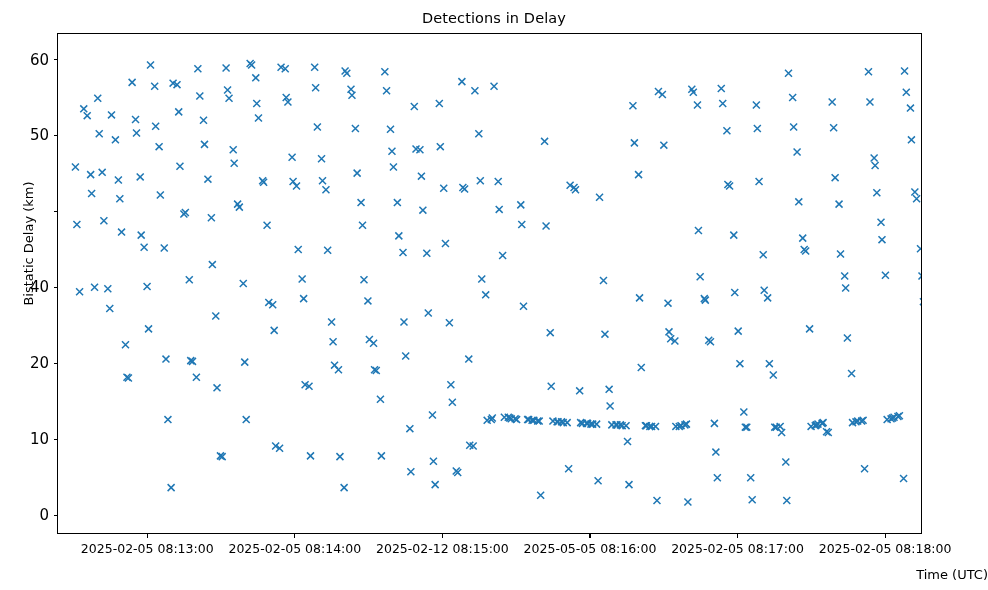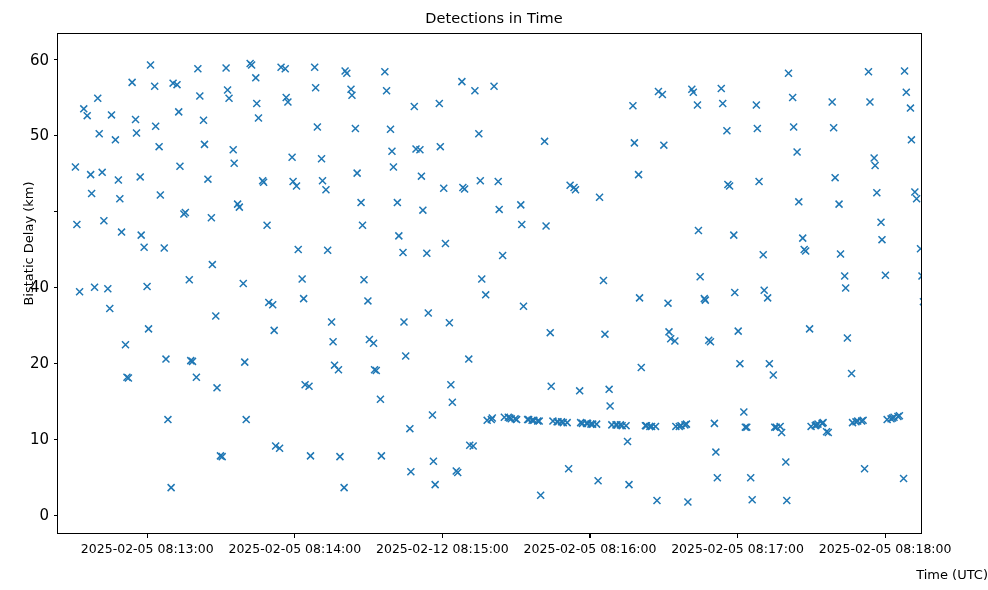--- a/index.html
+++ b/index.html
@@ -37,21 +37,21 @@
   #xlabel{
     position:absolute;left:0;top:567px;width:988px;text-align:right;
     font-size:13px;color:#000;
   }
 </style>
 </head>
 <body>
 
 <div id="figure">
 
-  <div id="chart-title">Detections in Time</div>
+  <div id="chart-title">Detections in Delay</div>
 
   <div id="ylabel">Bistatic Delay (km)</div>
   <div id="xlabel">Time (UTC)</div>
 
   <div id="y-ticks">
       <div class="ytick-mark" style="left: 53.5px; top: 514.523px; width: 3.5px;"></div>
       <div class="ytick-label" style="left: 0px; width: 49px; top: 506.023px;">0</div>
       <div class="ytick-mark" style="left: 53.5px; top: 438.614px; width: 3.5px;"></div>
       <div class="ytick-label" style="left: 0px; width: 49px; top: 430.114px;">10</div>
       <div class="ytick-mark" style="left: 53.5px; top: 362.705px; width: 3.5px;"></div>
@@ -66,21 +66,21 @@
       <div class="ytick-label" style="left: 0px; width: 49px; top: 50.5682px;">60</div>
     </div>
   <div id="x-ticks">
       <div class="xtick-mark" style="left: 146.763px; top: 534px; height: 3.5px;"></div>
       <div class="xtick-label" style="left: 57.263px; width: 180px; top: 541px;">2025-02-05 08:13:00</div>
       <div class="xtick-mark" style="left: 294.332px; top: 534px; height: 3.5px;"></div>
       <div class="xtick-label" style="left: 204.832px; width: 180px; top: 541px;">2025-02-05 08:14:00</div>
       <div class="xtick-mark" style="left: 441.901px; top: 534px; height: 3.5px;"></div>
       <div class="xtick-label" style="left: 352.401px; width: 180px; top: 541px;">2025-02-12 08:15:00</div>
       <div class="xtick-mark" style="left: 589.47px; top: 534px; height: 3.5px;"></div>
-      <div class="xtick-label" style="left: 499.97px; width: 180px; top: 541px;">2025-02-05 08:16:00</div>
+      <div class="xtick-label" style="left: 499.97px; width: 180px; top: 541px;">2025-05-05 08:16:00</div>
       <div class="xtick-mark" style="left: 737.039px; top: 534px; height: 3.5px;"></div>
       <div class="xtick-label" style="left: 647.539px; width: 180px; top: 541px;">2025-02-05 08:17:00</div>
       <div class="xtick-mark" style="left: 884.608px; top: 534px; height: 3.5px;"></div>
       <div class="xtick-label" style="left: 795.108px; width: 180px; top: 541px;">2025-02-05 08:18:00</div>
     </div>
 
   <div id="plot-area">
     <svg id="points" viewBox="0 0 865 501" preserveAspectRatio="none">
         <path d="M13.962325845891439,130.10000000000002L20.96232584589144,137.10000000000002M13.962325845891439,137.10000000000002L20.96232584589144,130.10000000000002" stroke="#1f77b4" stroke-width="1.5" fill="none"></path>
         <path d="M15.438015353994992,187.7909090909091L22.43801535399499,194.7909090909091M15.438015353994992,194.7909090909091L22.43801535399499,187.7909090909091" stroke="#1f77b4" stroke-width="1.5" fill="none"></path>

